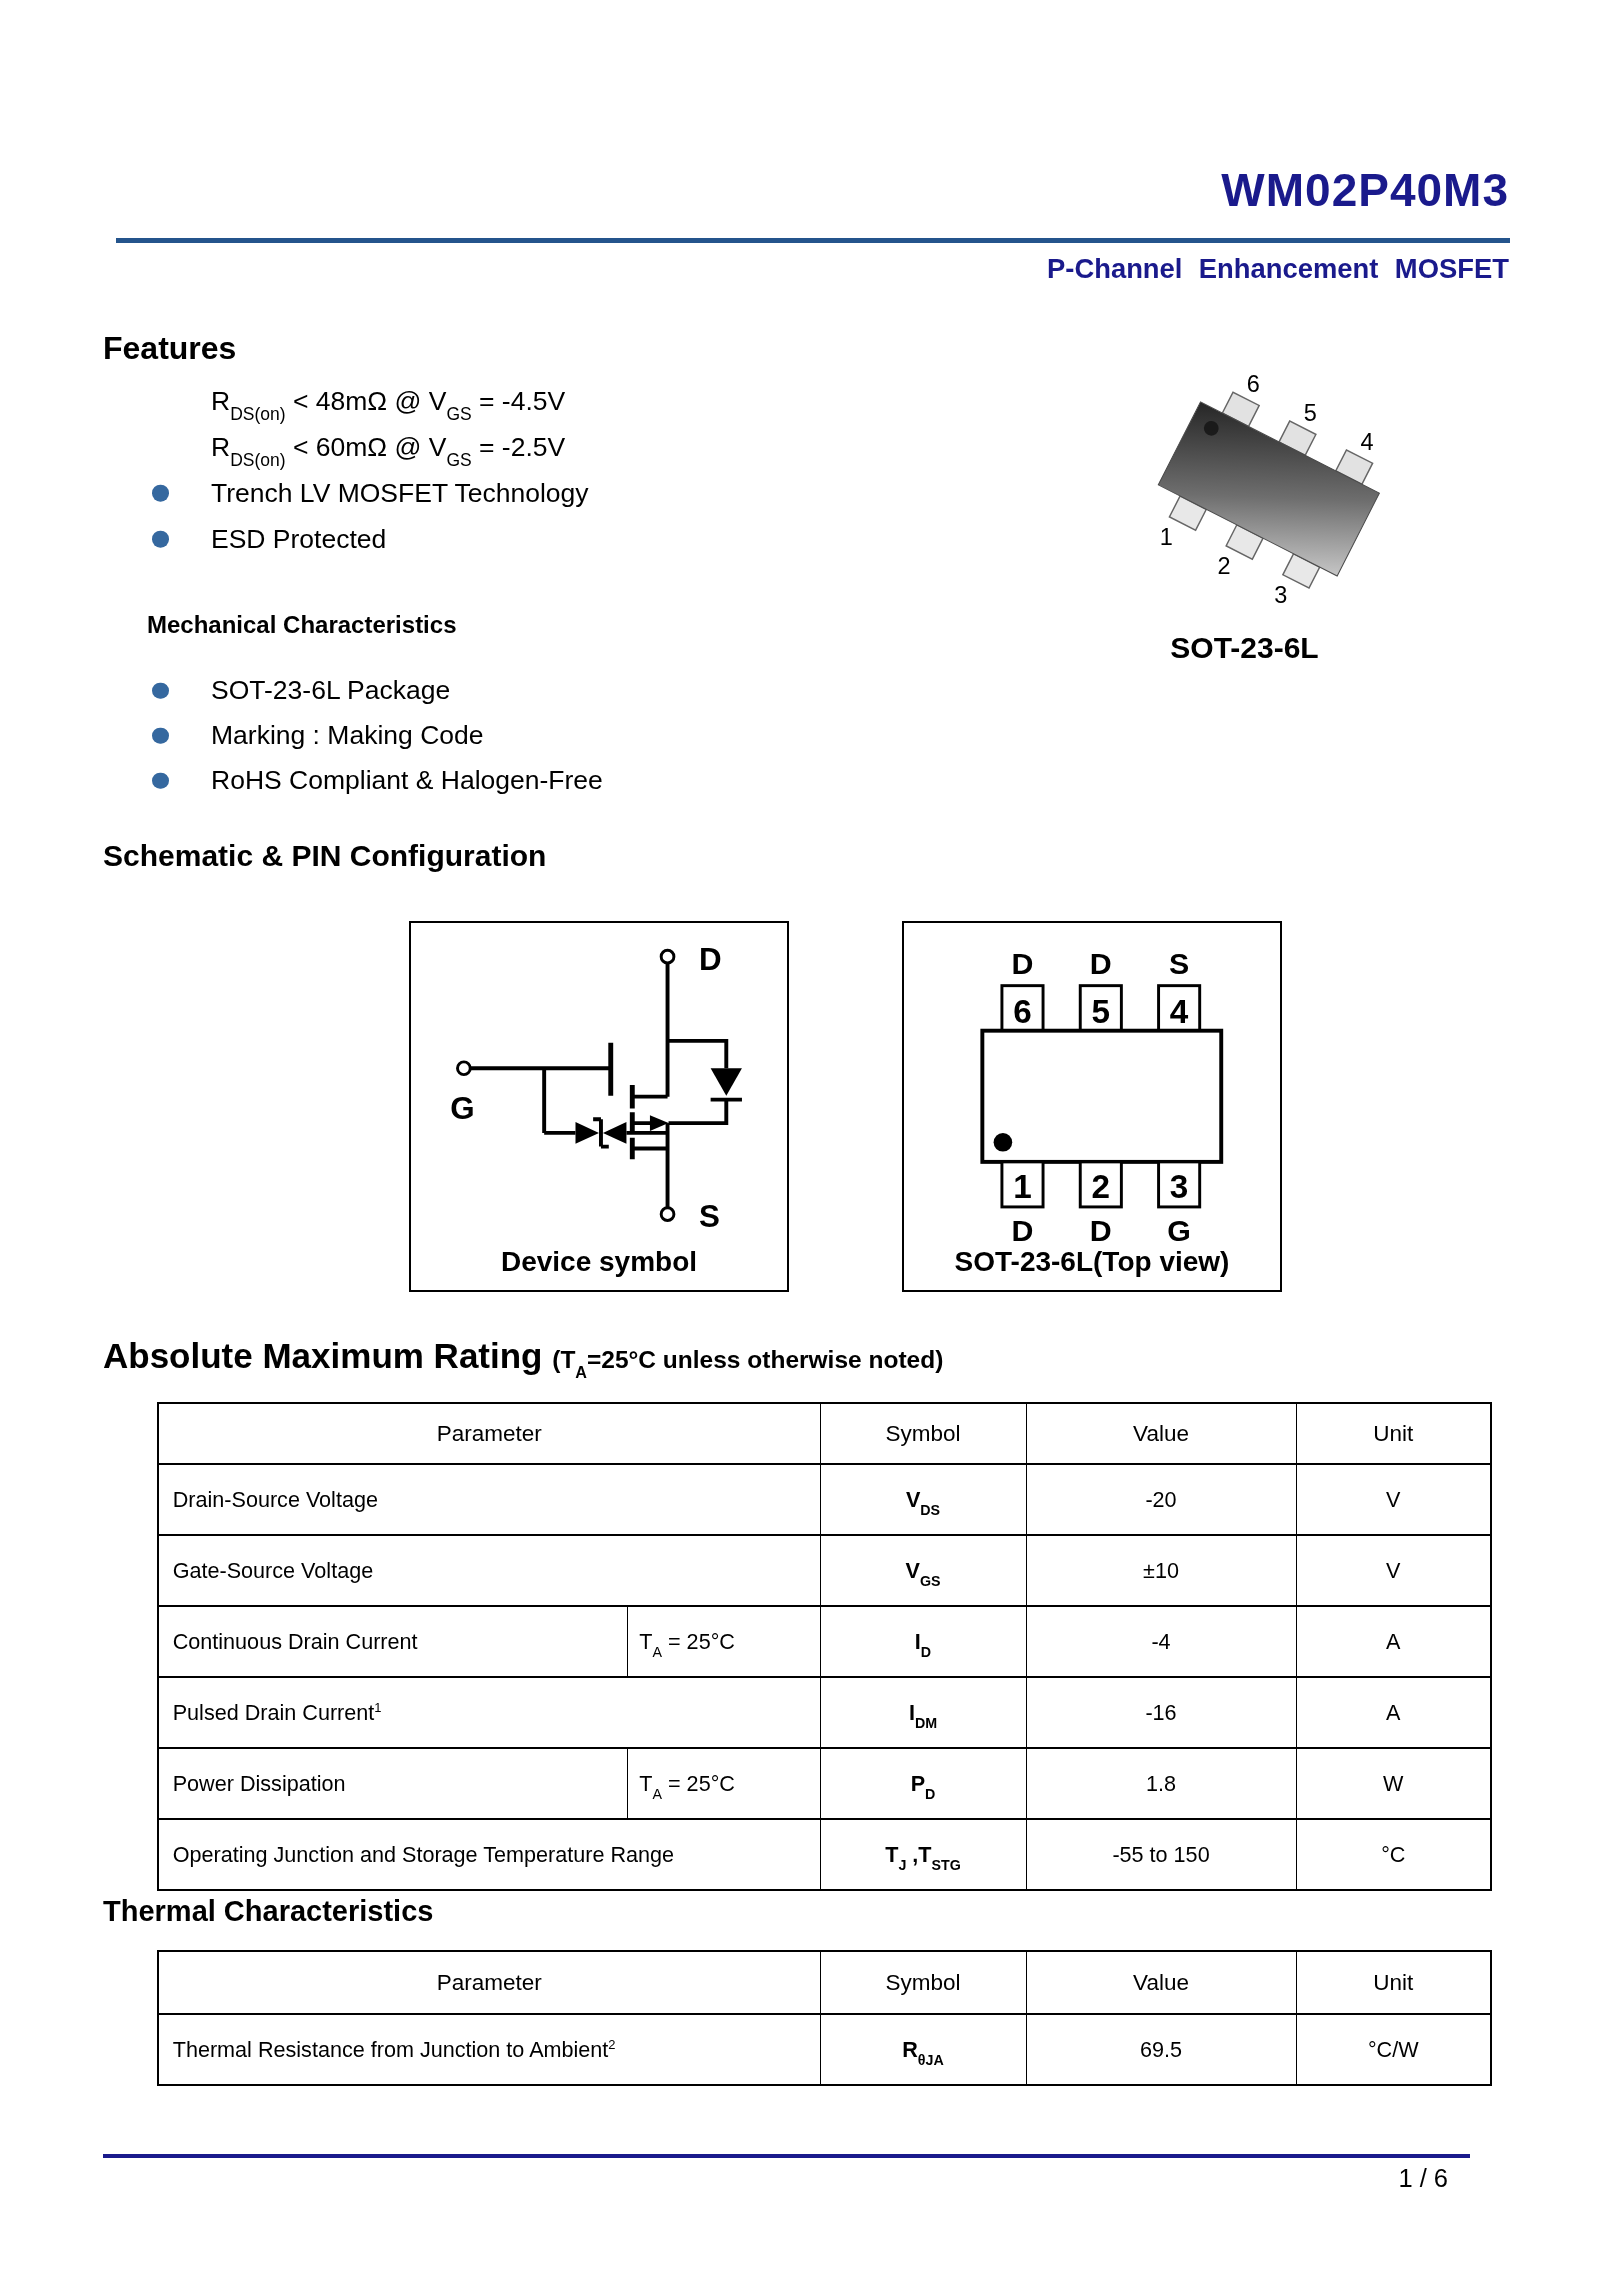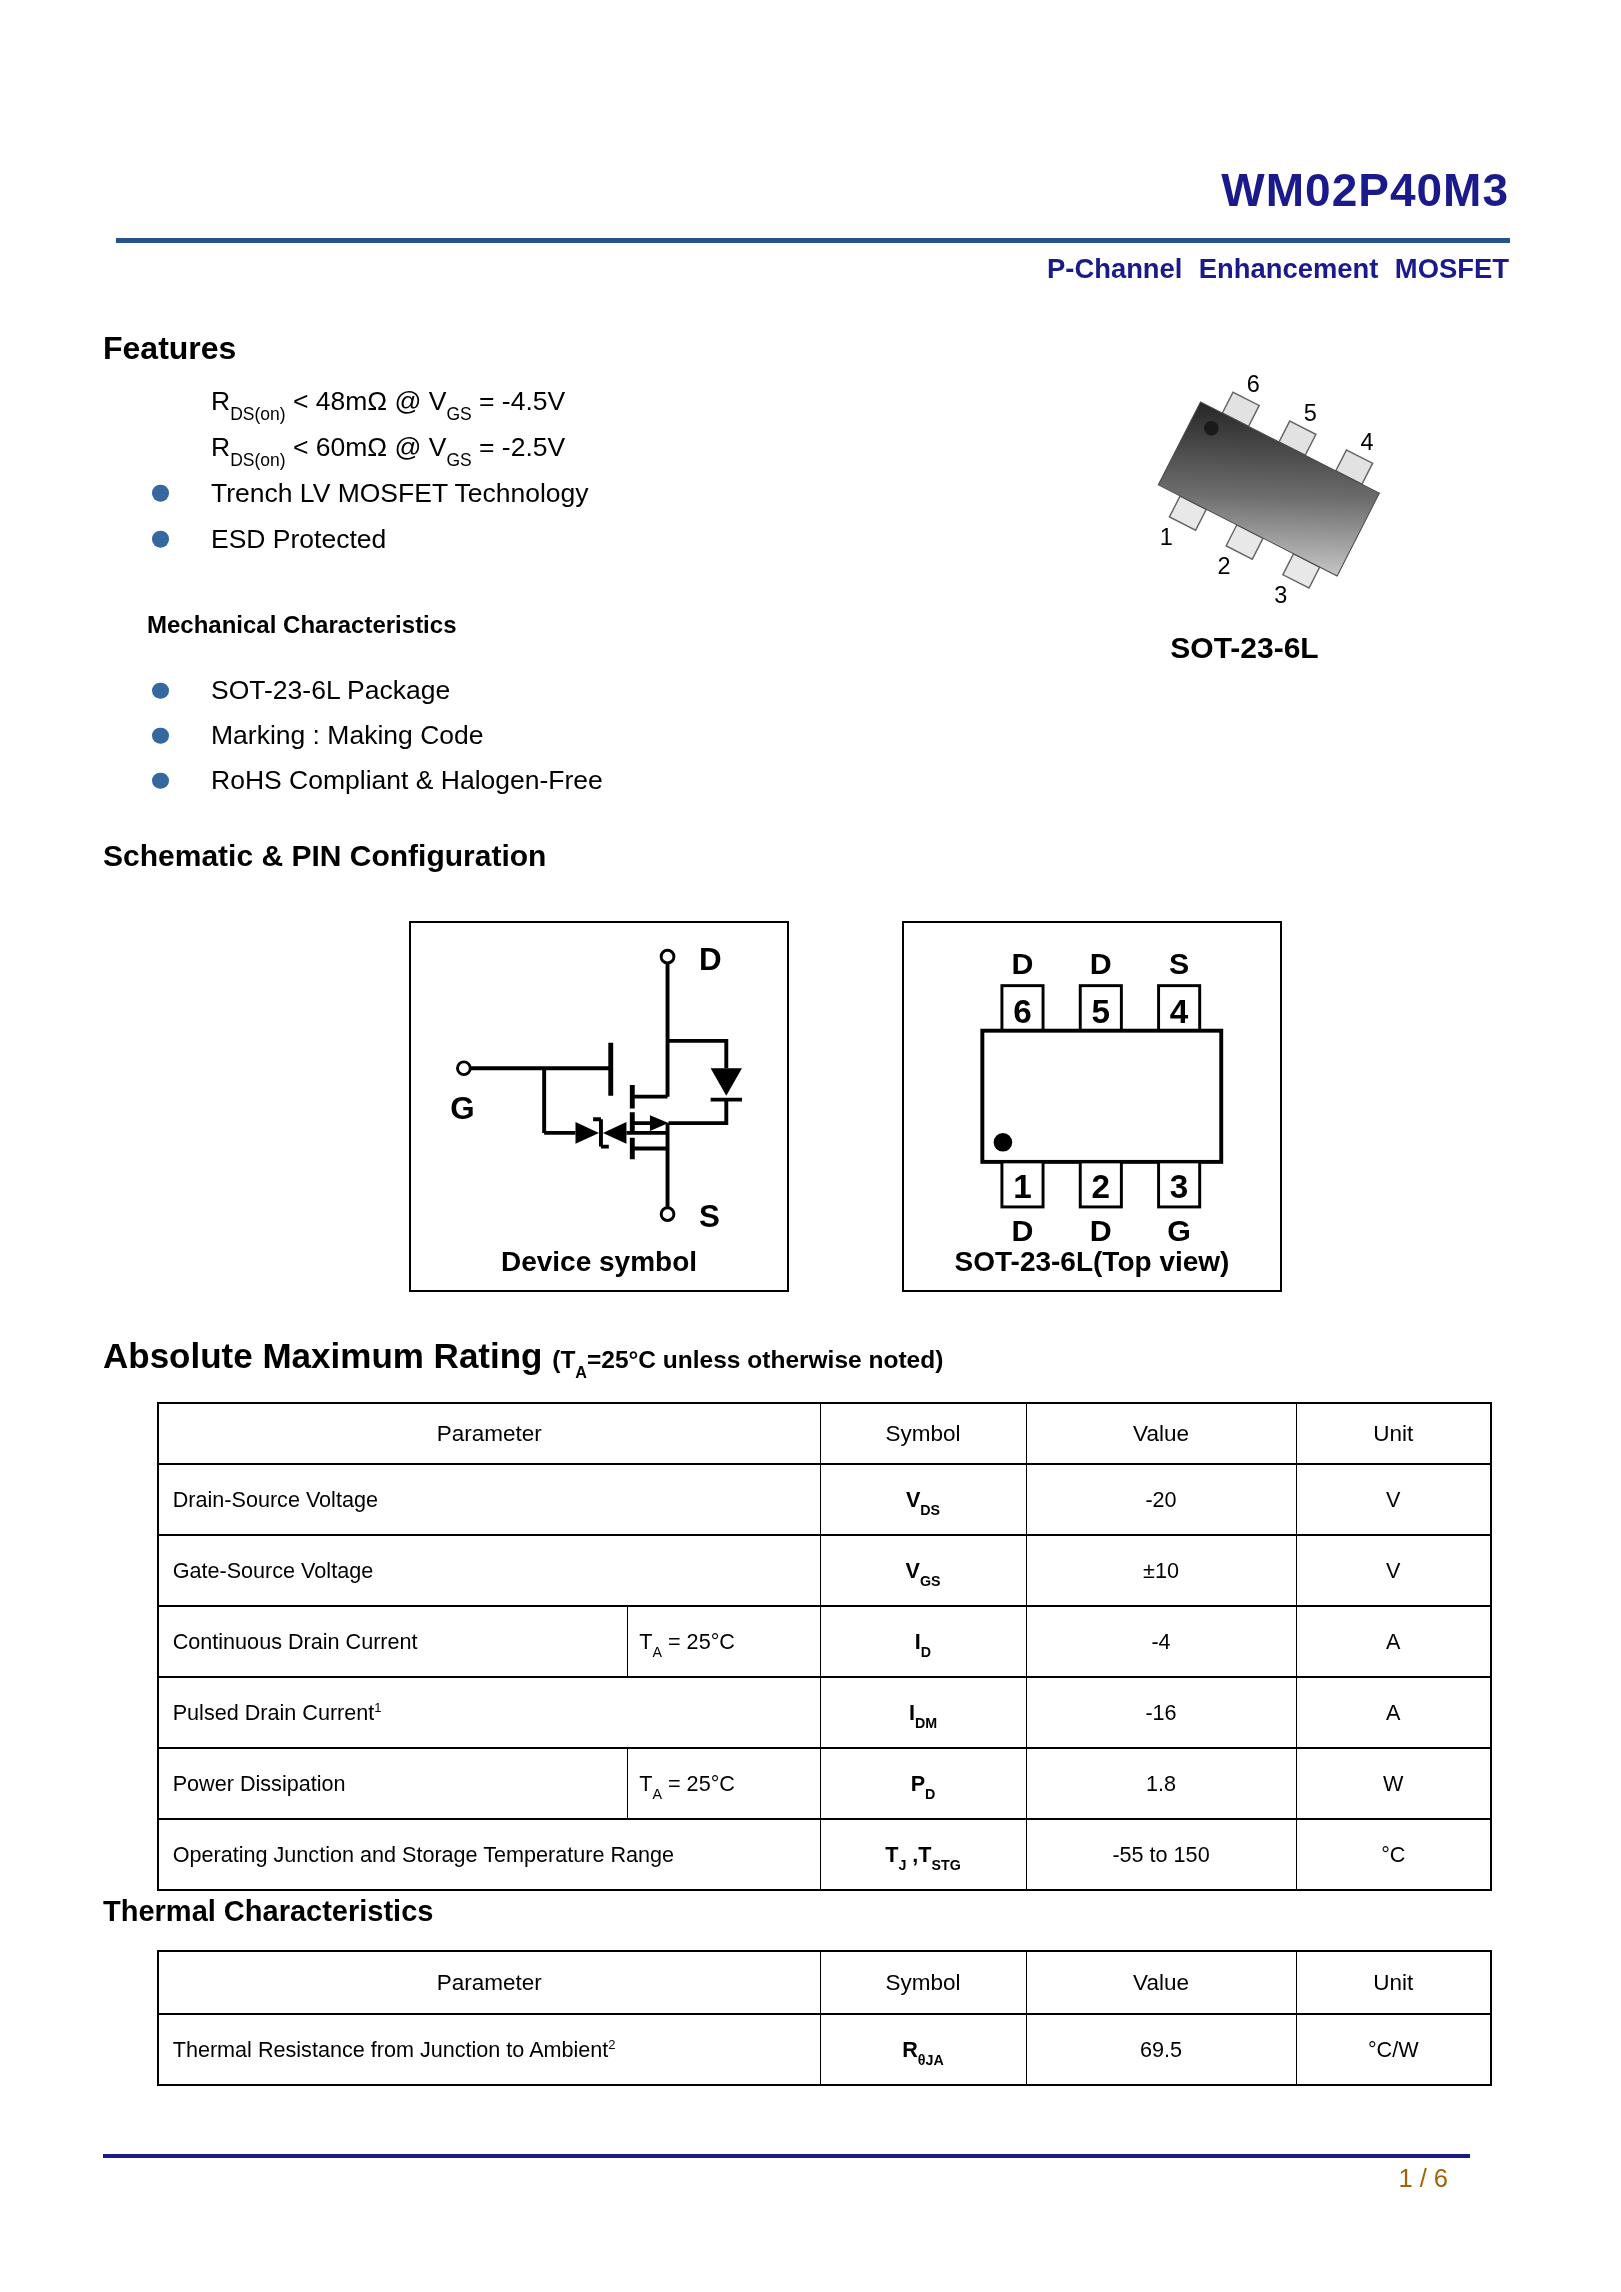--- a/index.html
+++ b/index.html
@@ -65,21 +65,21 @@
   .dtable thead tr{height:61px;}
   #t2 thead tr{height:63px;}
   .dtable tbody tr{height:71px;}
   .dtable th{font-size:22.5px;font-weight:normal;text-align:center;}
   .dtable td.param{text-align:left;padding-left:13.7px;}
   .dtable td.cond{text-align:left;padding-left:11.8px;}
   .dtable td.sym{text-align:center;font-weight:bold;}
   .dtable td.val,.dtable td.unit{text-align:center;}
 
   .foot-rule{position:absolute;left:103px;top:2154px;width:1367px;height:3.9px;background:var(--navy);}
-  .pageno{position:absolute;top:2164px;right:173px;font-size:25.5px;color:#a16207;}
+  .pageno{position:absolute;top:2164px;right:173px;font-size:25.5px;color:#000000;}
 </style>
 </head>
 <body>
 
 <div class="page">
 
   <div class="title">WM02P40M3</div>
   <div class="top-rule"></div>
   <div class="subtitle">P-Channel Enhancement MOSFET</div>
 

